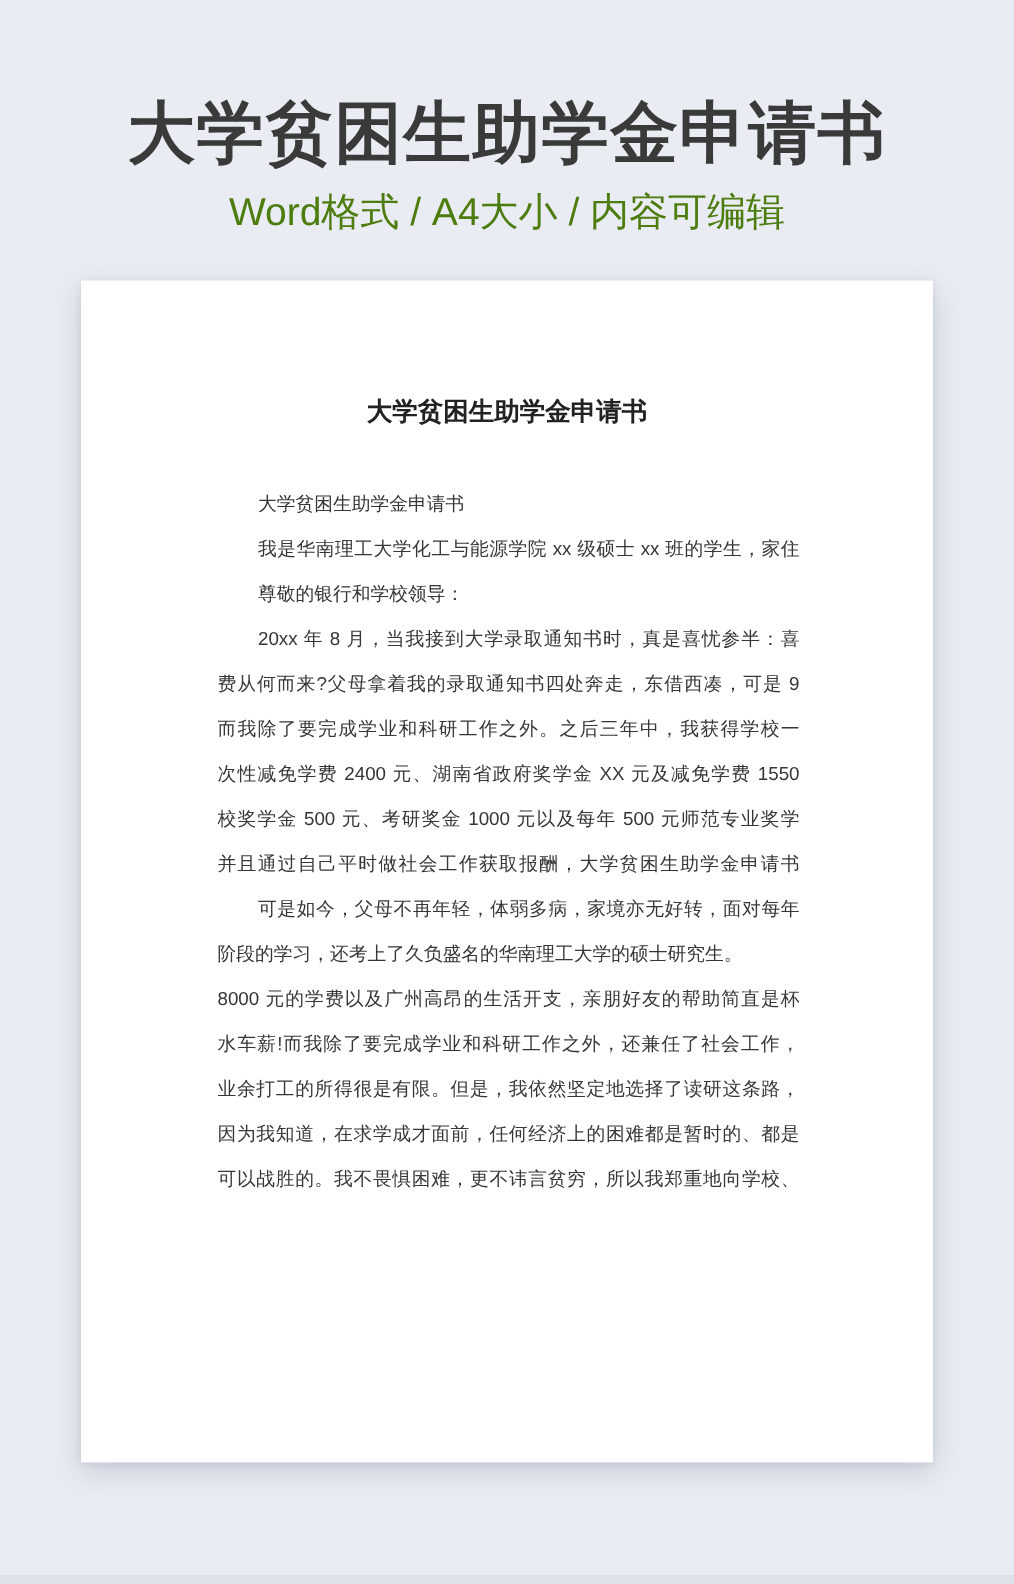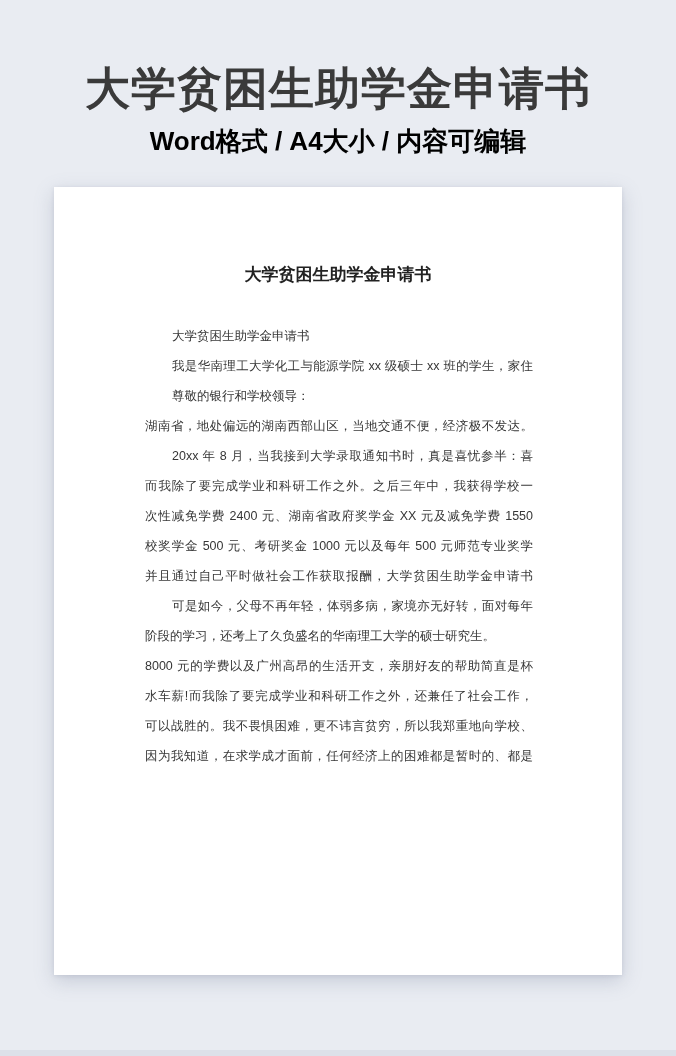--- a/index.html
+++ b/index.html
@@ -18,22 +18,22 @@
     font-size: 45px;
     line-height: 54px;
     font-weight: 800;
     color: #3a3a3a;
     letter-spacing: 1px;
   }
   .page-subtitle {
     margin-top: 9px;
     font-size: 26px;
     line-height: 32px;
-    font-weight: 700;
-    color: #000000;
+    font-weight: 400;
+    color: #4d7c0f;
   }
   .paper {
     width: 568px;
     height: 788px;
     margin: 30px auto 0 auto;
     background: #ffffff;
     box-shadow: 0 6px 18px rgba(120, 130, 155, 0.30), 0 1px 4px rgba(120, 130, 155, 0.18);
     padding: 75px 89px 54px 91px;
   }
   .doc-title {
@@ -79,28 +79,29 @@
   <h1 class="page-title">大学贫困生助学金申请书</h1>
   <p class="page-subtitle">Word格式 / A4大小 / 内容可编辑</p>
 </header>
 
 <section class="paper">
   <h2 class="doc-title">大学贫困生助学金申请书</h2>
   <div class="doc-body">
       <div class="doc-line indent">大学贫困生助学金申请书</div>
       <div class="doc-line indent justify">我是华南理工大学化工与能源学院 xx 级硕士 xx 班的学生，家住</div>
       <div class="doc-line indent">尊敬的银行和学校领导：</div>
-      <div class="doc-line justify">湖南省，地处偏远的湖南西部山区，当地交通不便，经济极不发达。</div>
       <div class="doc-line indent justify">20xx 年 8 月，当我接到大学录取通知书时，真是喜忧参半：喜</div>
+      <div class="doc-line justify">费从何而来?父母拿着我的录取通知书四处奔走，东借西凑，可是 9</div>
       <div class="doc-line justify">而我除了要完成学业和科研工作之外。之后三年中，我获得学校一</div>
       <div class="doc-line justify">次性减免学费 2400 元、湖南省政府奖学金 XX 元及减免学费 1550 元、</div>
       <div class="doc-line justify">校奖学金 500 元、考研奖金 1000 元以及每年 500 元师范专业奖学金，</div>
       <div class="doc-line justify">并且通过自己平时做社会工作获取报酬，大学贫困生助学金申请书</div>
       <div class="doc-line indent justify">可是如今，父母不再年轻，体弱多病，家境亦无好转，面对每年</div>
       <div class="doc-line">阶段的学习，还考上了久负盛名的华南理工大学的硕士研究生。</div>
       <div class="doc-line justify">8000 元的学费以及广州高昂的生活开支，亲朋好友的帮助简直是杯</div>
       <div class="doc-line justify">水车薪!而我除了要完成学业和科研工作之外，还兼任了社会工作，</div>
+      <div class="doc-line justify">业余打工的所得很是有限。但是，我依然坚定地选择了读研这条路，</div>
+      <div class="doc-line justify">因为我知道，在求学成才面前，任何经济上的困难都是暂时的、都是</div>
       <div class="doc-line justify">可以战胜的。我不畏惧困难，更不讳言贫穷，所以我郑重地向学校、</div>
-      <div class="doc-line justify">因为我知道，在求学成才面前，任何经济上的困难都是暂时的、都是</div>
     </div>
 </section>
 
 <div class="page-bottom-strip"></div>
 
 </body></html>

